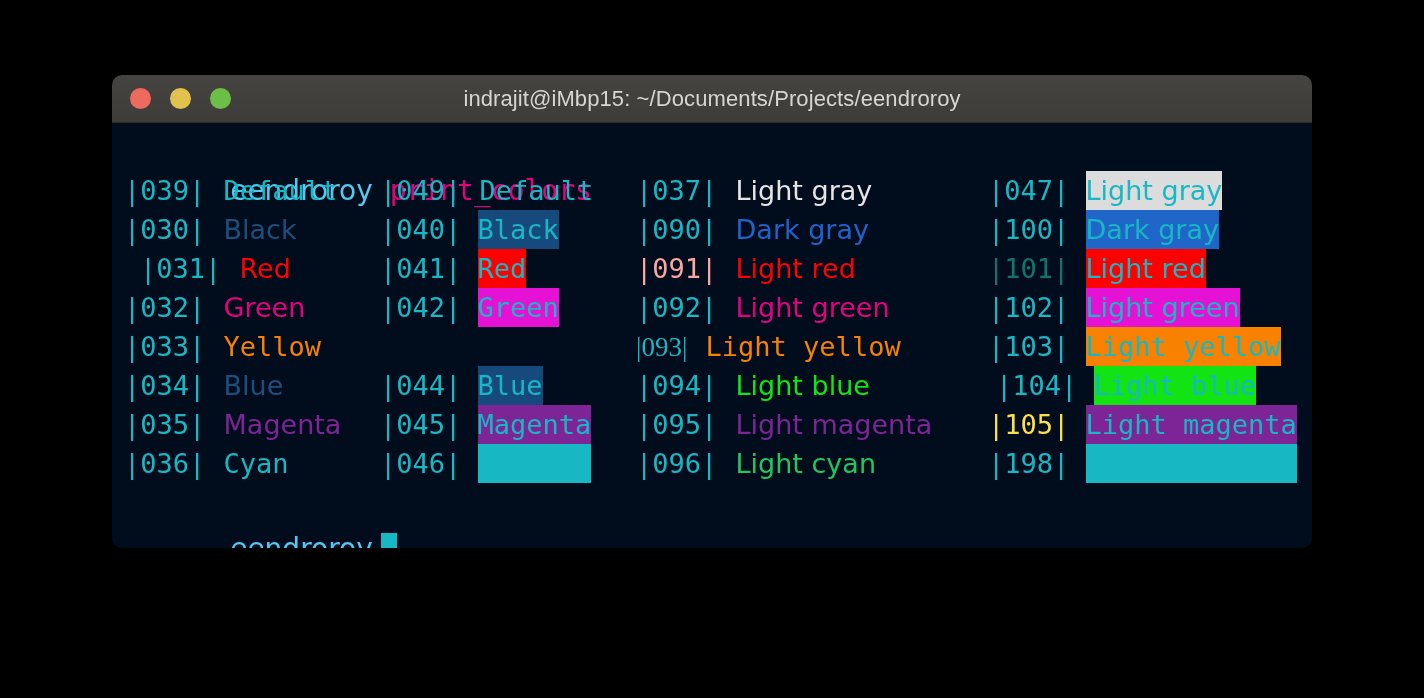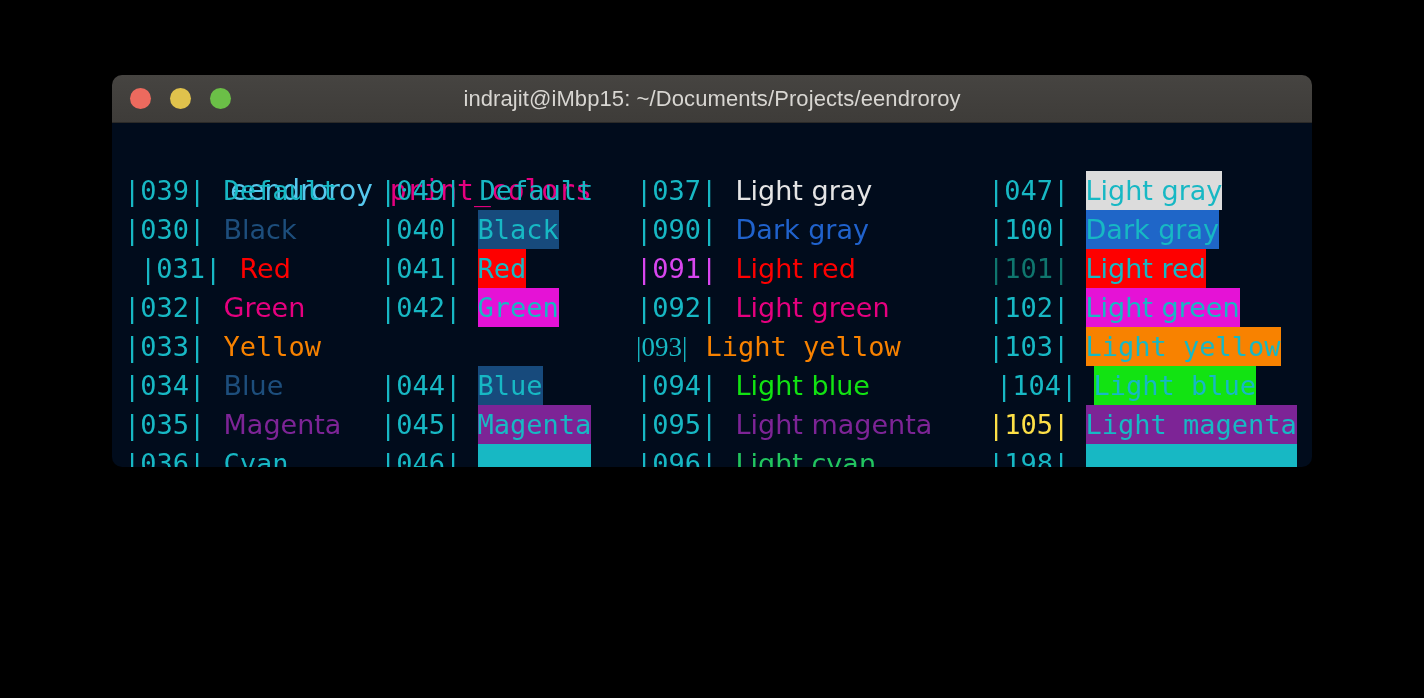--- a/index.html
+++ b/index.html
@@ -12,21 +12,21 @@
   }
   body {
     font-family: "DejaVu Sans Mono", monospace;
   }
 
   #window {
     position: absolute;
     left: 112px;
     top: 75px;
     width: 1200px;
-    height: 392px;
+    height: 473px;
     border-radius: 10px;
     overflow: hidden;
     box-shadow: 0 6px 26px rgba(0,0,0,0.6);
   }
 
   #titlebar {
     position: relative;
     height: 47px;
     background: linear-gradient(180deg, #464441 0%, #3e3c39 100%);
     border-bottom: 1px solid #2b2a28;
@@ -170,21 +170,21 @@
         </div>
         <div class="row">
           <div class="cell c0"><span class="idx" style="color: rgb(23, 184, 196);">|030|</span><span> </span><span class="lbl swatch prop" style="color: rgb(29, 78, 124);">Black</span></div>
           <div class="cell c1"><span class="idx" style="color: rgb(23, 184, 196);">|040|</span><span> </span><span class="lbl swatch mono bg" style="color: rgb(23, 184, 196); background: rgb(23, 74, 124);">Black</span></div>
           <div class="cell c2"><span class="idx" style="color: rgb(23, 184, 196);">|090|</span><span> </span><span class="lbl swatch prop" style="color: rgb(32, 98, 204);">Dark gray</span></div>
           <div class="cell c3"><span class="idx" style="color: rgb(23, 184, 196);">|100|</span><span> </span><span class="lbl swatch prop bg" style="color: rgb(23, 184, 196); background: rgb(31, 102, 200);">Dark gray</span></div>
         </div>
         <div class="row">
           <div class="cell c0"><span class="idx" style="color: rgb(23, 184, 196); margin-left: 16px;">|031|</span><span> </span><span class="lbl swatch prop" style="color: rgb(254, 0, 0);">Red</span></div>
           <div class="cell c1"><span class="idx" style="color: rgb(23, 184, 196);">|041|</span><span> </span><span class="lbl swatch mono bg" style="color: rgb(23, 184, 196); background: rgb(254, 0, 0);">Red</span></div>
-          <div class="cell c2"><span class="idx" style="color: #d946ef;">|091|</span><span> </span><span class="lbl swatch prop" style="color: rgb(254, 0, 0);">Light red</span></div>
+          <div class="cell c2"><span class="idx" style="color: #fca5a5;">|091|</span><span> </span><span class="lbl swatch prop" style="color: rgb(254, 0, 0);">Light red</span></div>
           <div class="cell c3"><span class="idx" style="color: #0f766e;">|101|</span><span> </span><span class="lbl swatch prop bg" style="color: rgb(23, 184, 196); background: rgb(254, 0, 0);">Light red</span></div>
         </div>
         <div class="row">
           <div class="cell c0"><span class="idx" style="color: rgb(23, 184, 196);">|032|</span><span> </span><span class="lbl swatch prop" style="color: rgb(229, 0, 127);">Green</span></div>
           <div class="cell c1"><span class="idx" style="color: rgb(23, 184, 196);">|042|</span><span> </span><span class="lbl swatch mono bg" style="color: rgb(23, 184, 196); background: rgb(229, 18, 214);">Green</span></div>
           <div class="cell c2"><span class="idx" style="color: rgb(23, 184, 196);">|092|</span><span> </span><span class="lbl swatch prop" style="color: rgb(229, 0, 127);">Light green</span></div>
           <div class="cell c3"><span class="idx" style="color: rgb(23, 184, 196);">|102|</span><span> </span><span class="lbl swatch prop bg" style="color: rgb(23, 184, 196); background: rgb(229, 18, 214);">Light green</span></div>
         </div>
         <div class="row">
           <div class="cell c0"><span class="idx" style="color: rgb(23, 184, 196);">|033|</span><span> </span><span class="lbl swatch mono" style="color: rgb(248, 130, 0);">Yellow</span></div>

